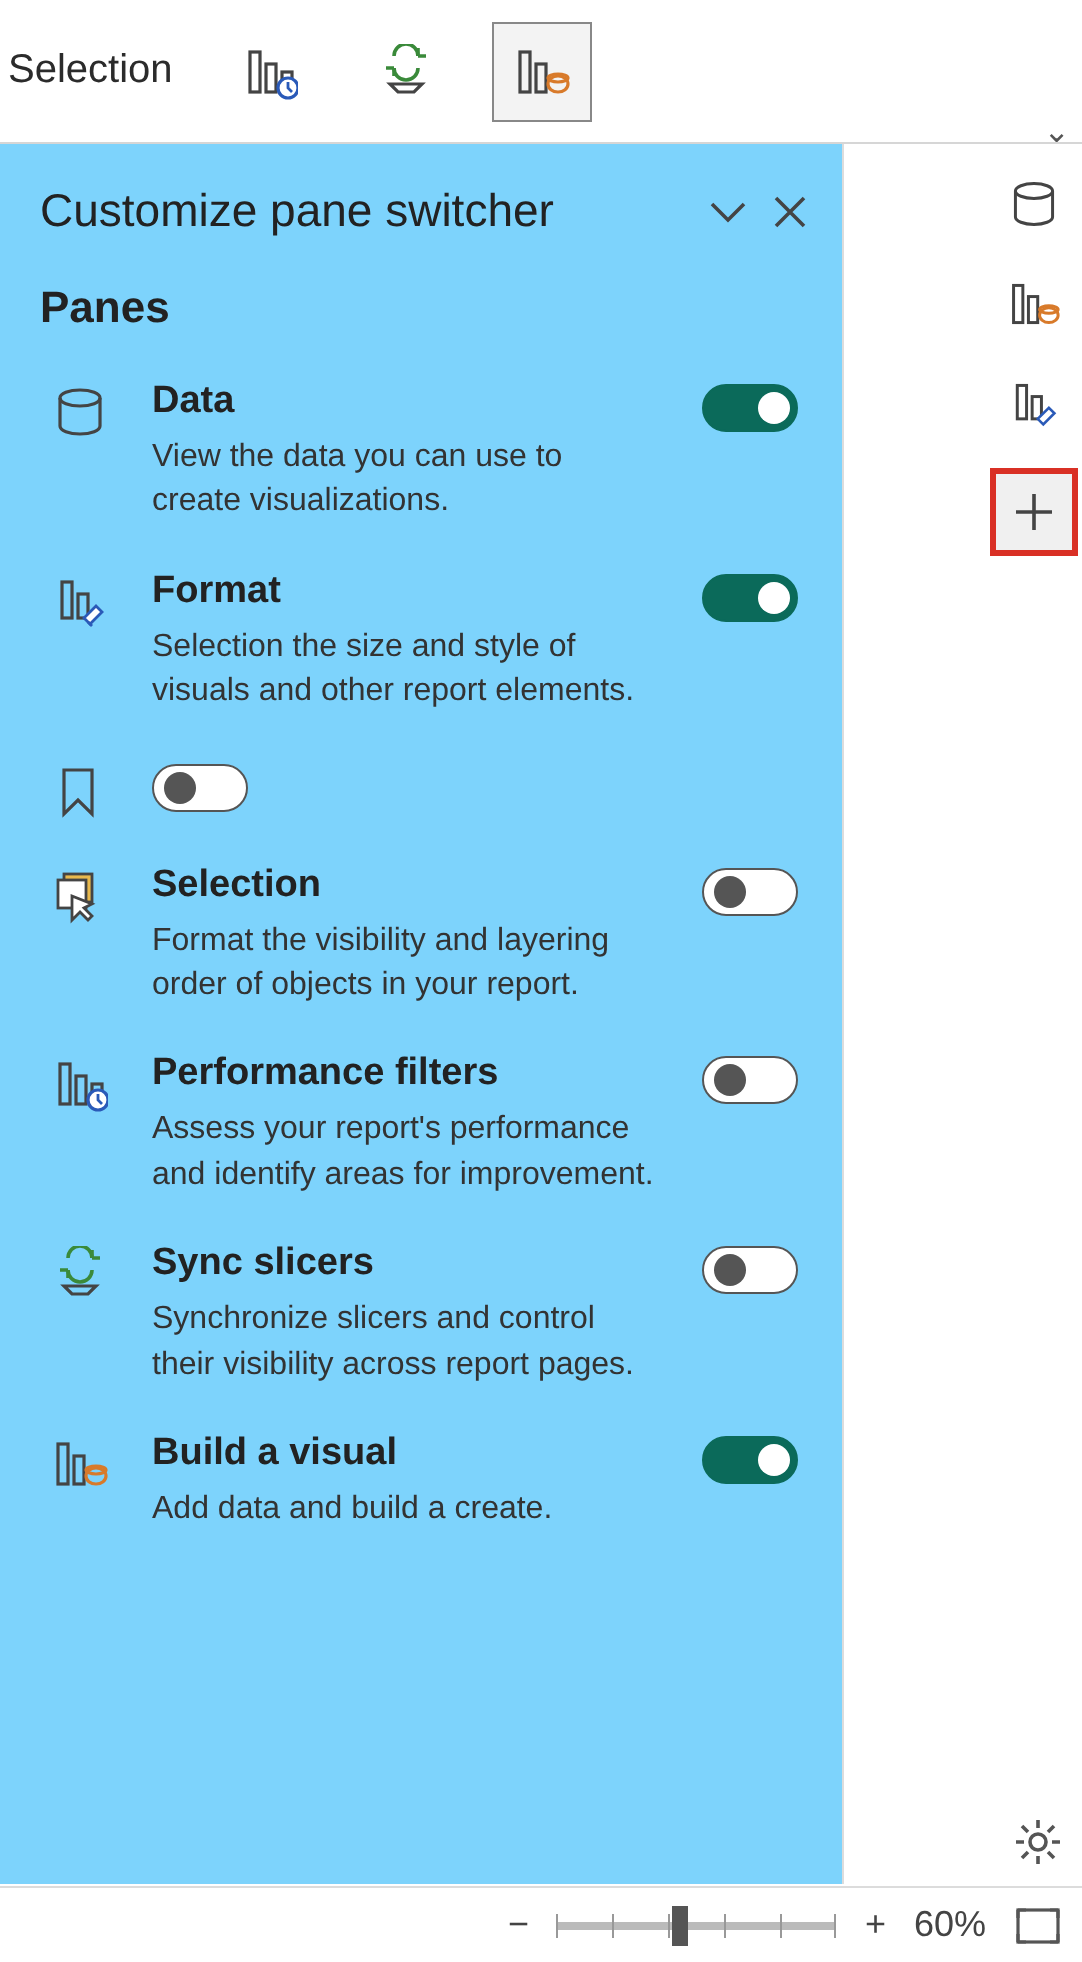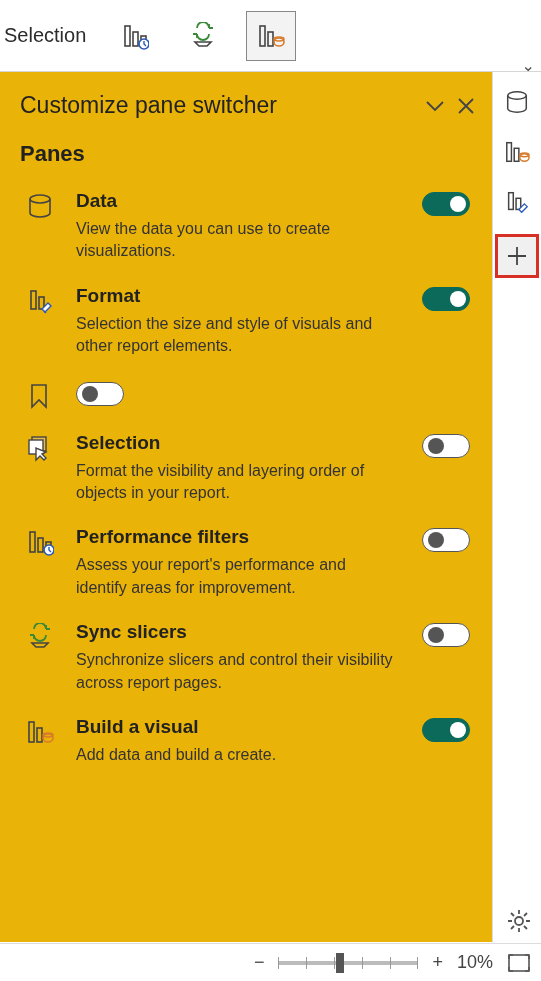--- a/index.html
+++ b/index.html
@@ -77,23 +77,23 @@
     height: 44px;
     border: 3px solid #d93025;
     background: #f0f0f0;
   }
 
   
   .panel {
     position: absolute;
     left: 0;
     top: 72px;
-    width: 493px;
+    width: 422px;
     height: 870px;
-    background: #eab308;
+    background: #7dd3fc;
     border-right: 1px solid #dcdcdc;
     padding: 20px 16px 10px 20px;
   }
   .panel-header {
     display: flex;
     align-items: center;
     justify-content: space-between;
   }
   .panel-title {
     font-size: 23px;
@@ -464,20 +464,20 @@
       <div class="tick"></div>
         <div class="tick"></div>
         <div class="tick"></div>
       <div class="tick"></div>
         <div class="tick"></div>
         <div class="tick"></div>
     </div>
     <div class="thumb"></div>
   </div>
   <span>+</span>
-  <span>10%</span>
+  <span>60%</span>
   <span>
     <svg width="24" height="20" viewBox="0 0 24 20">
       <rect x="2" y="2" width="20" height="16" fill="none" stroke="#555" stroke-width="1.6"></rect>
       <path d="M2 2 L6 2 M2 2 L2 6 M22 2 L18 2 M22 2 L22 6 M2 18 L6 18 M2 18 L2 14 M22 18 L18 18 M22 18 L22 14" stroke="#555" stroke-width="1.6"></path>
     </svg>
   </span>
 </div>
 
 </body></html>

